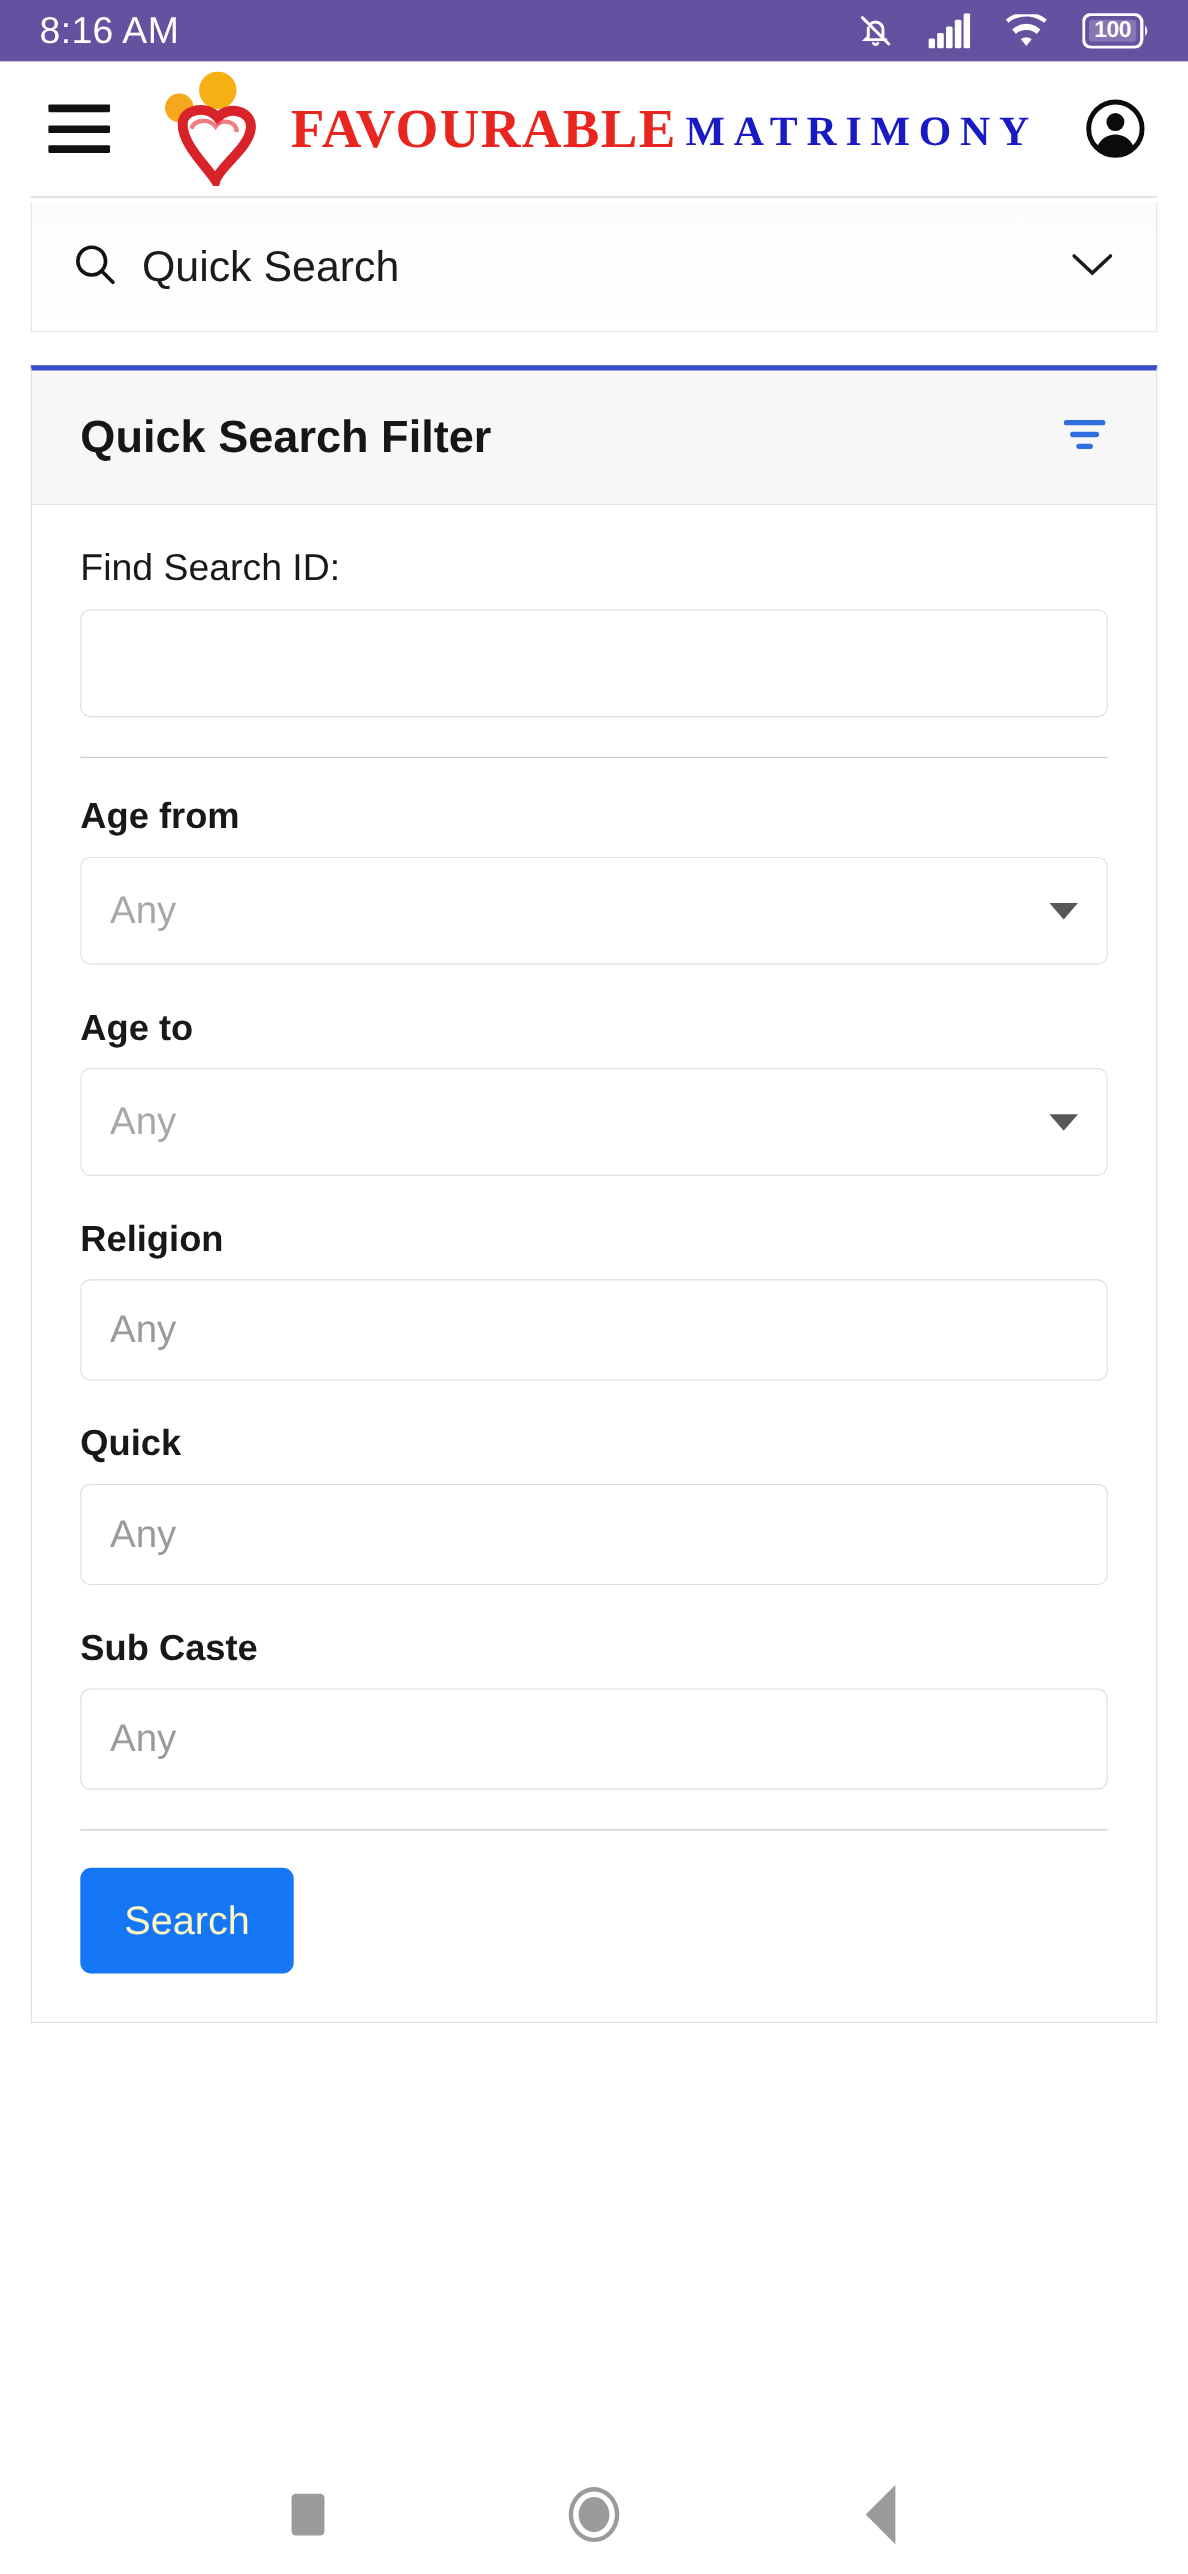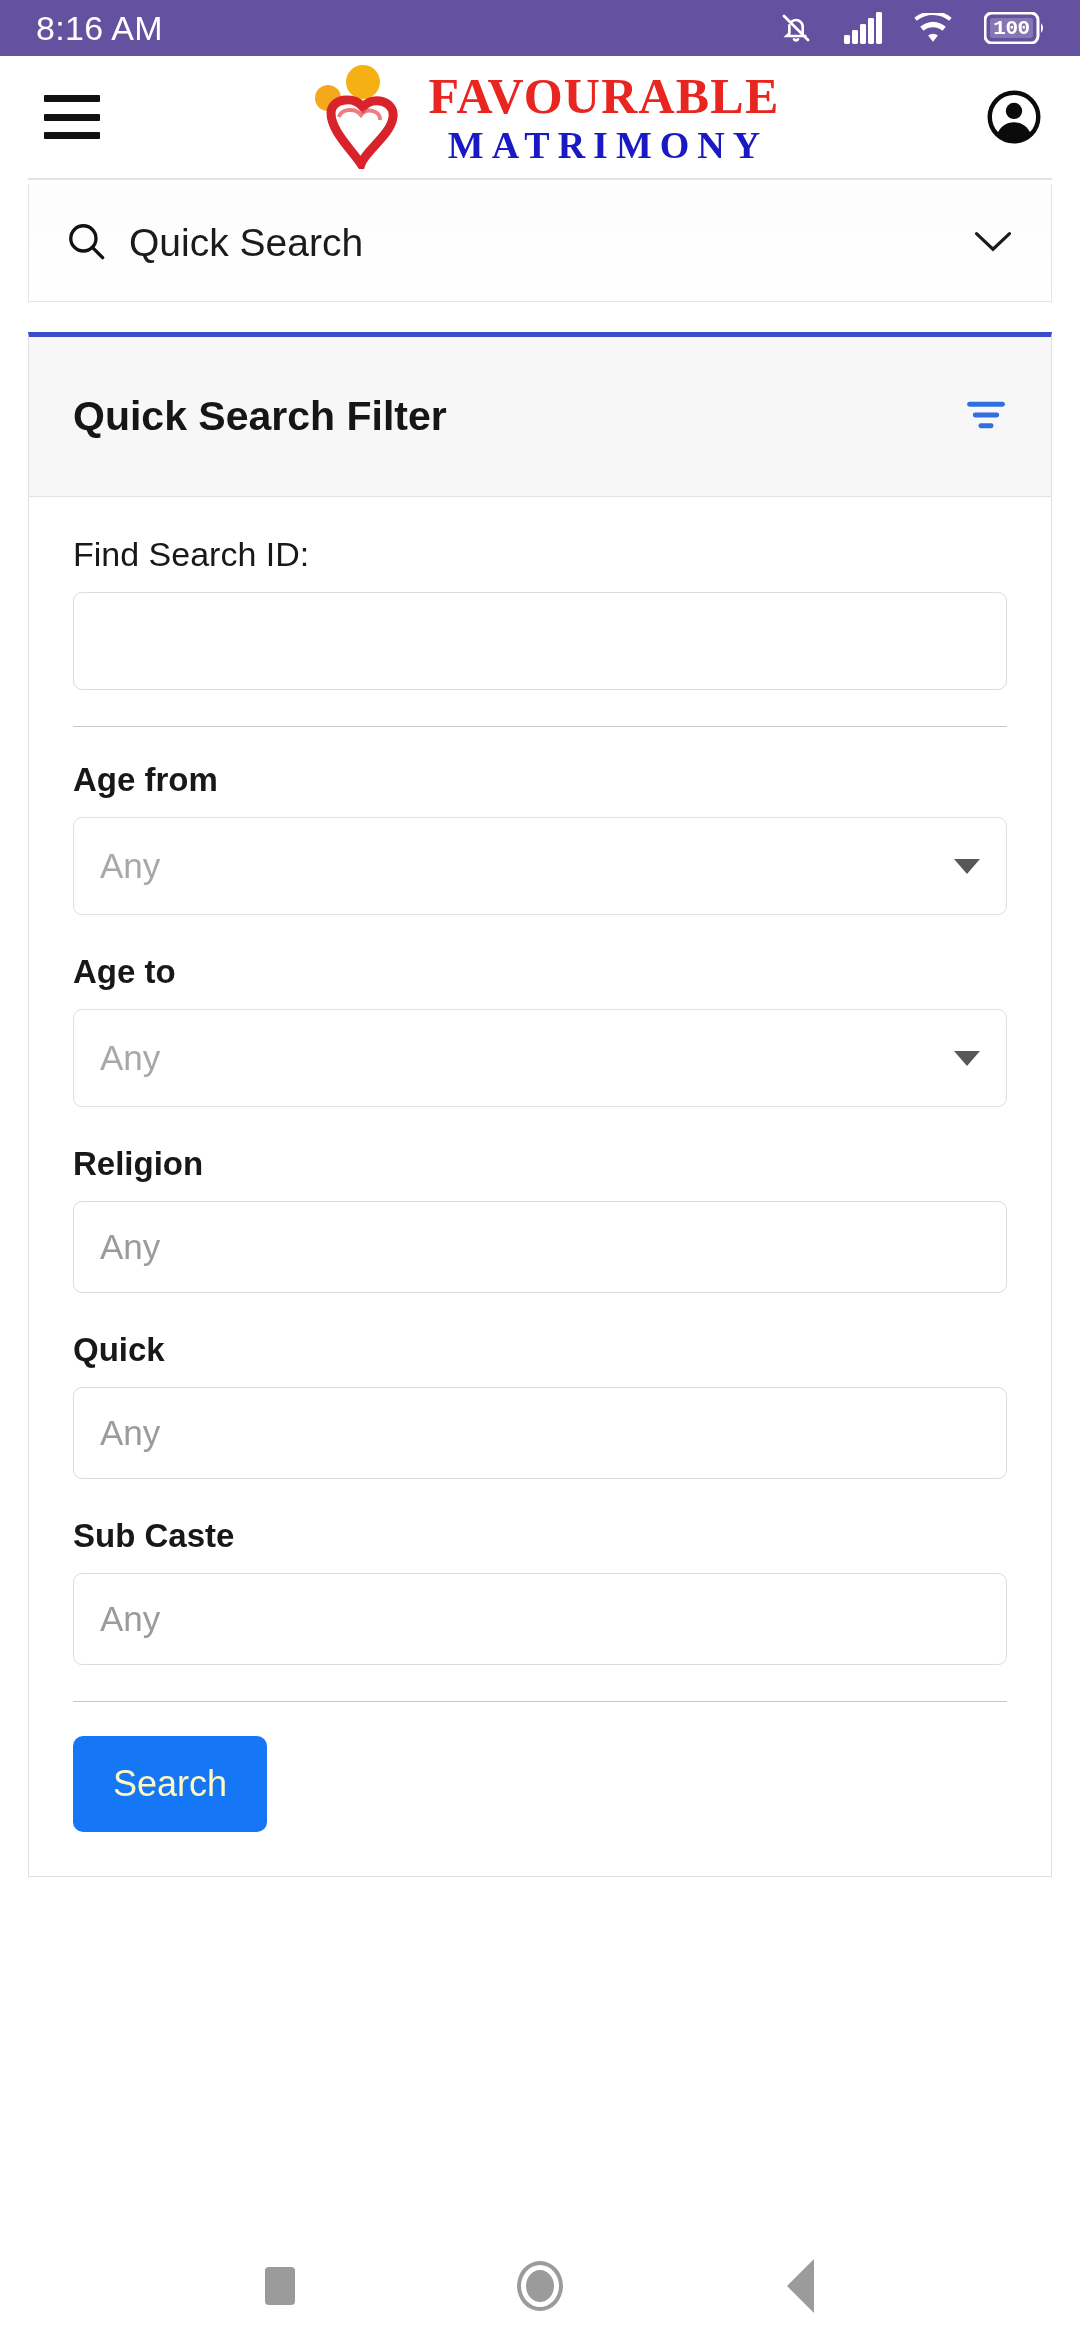--- a/index.html
+++ b/index.html
@@ -33,21 +33,20 @@
   }
   .status-time {
     color: #ffffff;
     font-size: 34px;
     letter-spacing: 0.3px;
   }
   .status-icons {
     display: flex;
     align-items: center;
     gap: 32px;
-    font-family: Liberation Mono, monospace;
   }
   .status-icons svg { display: block; }
   .battery-wrap {
     position: relative;
     display: flex;
     align-items: center;
   }
   .battery-text {
     position: absolute;
     left: 0; right: 7px; top: 0; bottom: 0;
@@ -95,21 +94,21 @@
     margin-left: -6px;
   }
   .brand-mark {
     width: 118px;
     height: 104px;
     position: relative;
     flex: 0 0 auto;
   }
   .brand-text {
     display: flex;
-    flex-direction: column;
+    flex-direction: row;
     align-items: center;
     line-height: 1;
     margin-left: 6px;
   }
   .brand-line1 {
     font-family: "Liberation Serif", serif;
     font-weight: bold;
     font-size: 50px;
     color: #e8251f;
     letter-spacing: 1.2px;
@@ -172,21 +171,21 @@
   }
 
   
   .filter-card {
     margin: 30px 28px 0 28px;
     border: 1px solid #dededf;
     border-top: 5px solid #3b4cc8;
     background: #ffffff;
   }
   .filter-head {
-    height: 160px;
+    height: 122px;
     background: #f7f7f8;
     border-bottom: 1px solid #e2e2e3;
     display: flex;
     align-items: center;
     padding: 0 42px 0 44px;
   }
   .filter-title {
     font-size: 41px;
     font-weight: bold;
     color: #161616;

